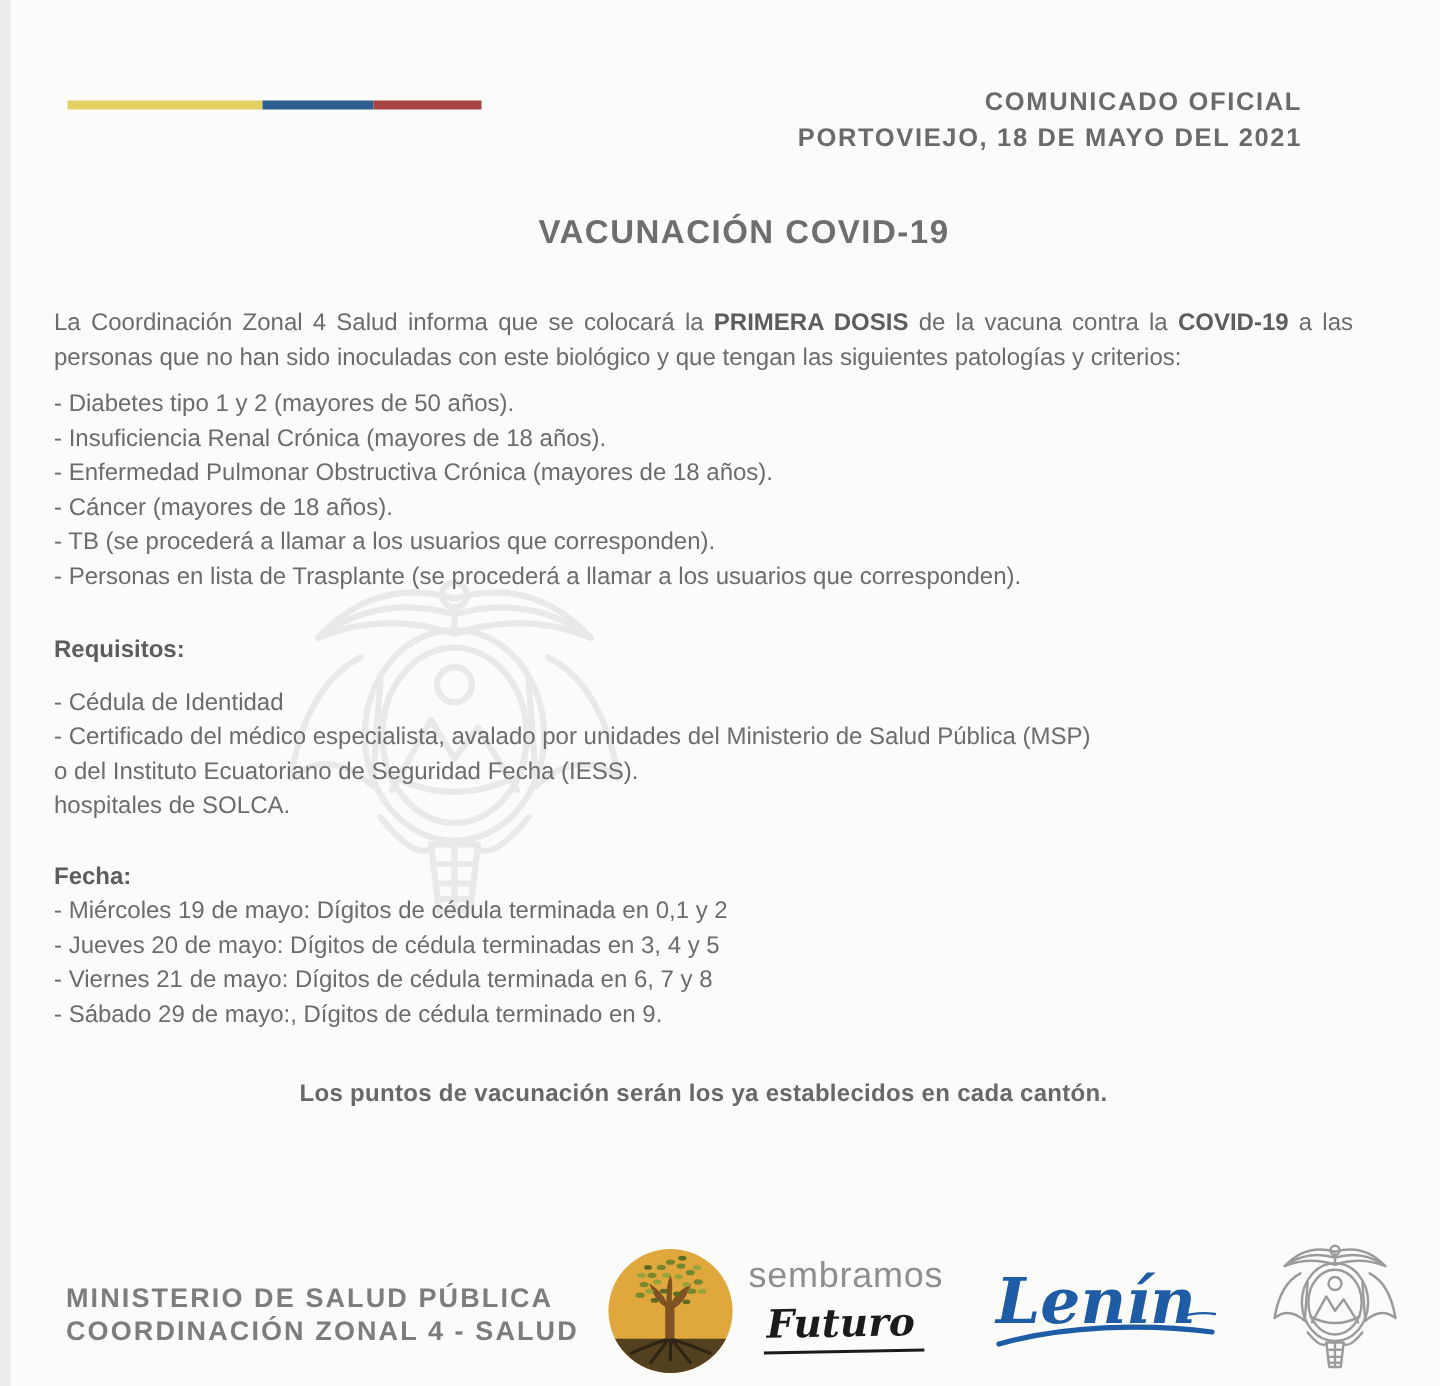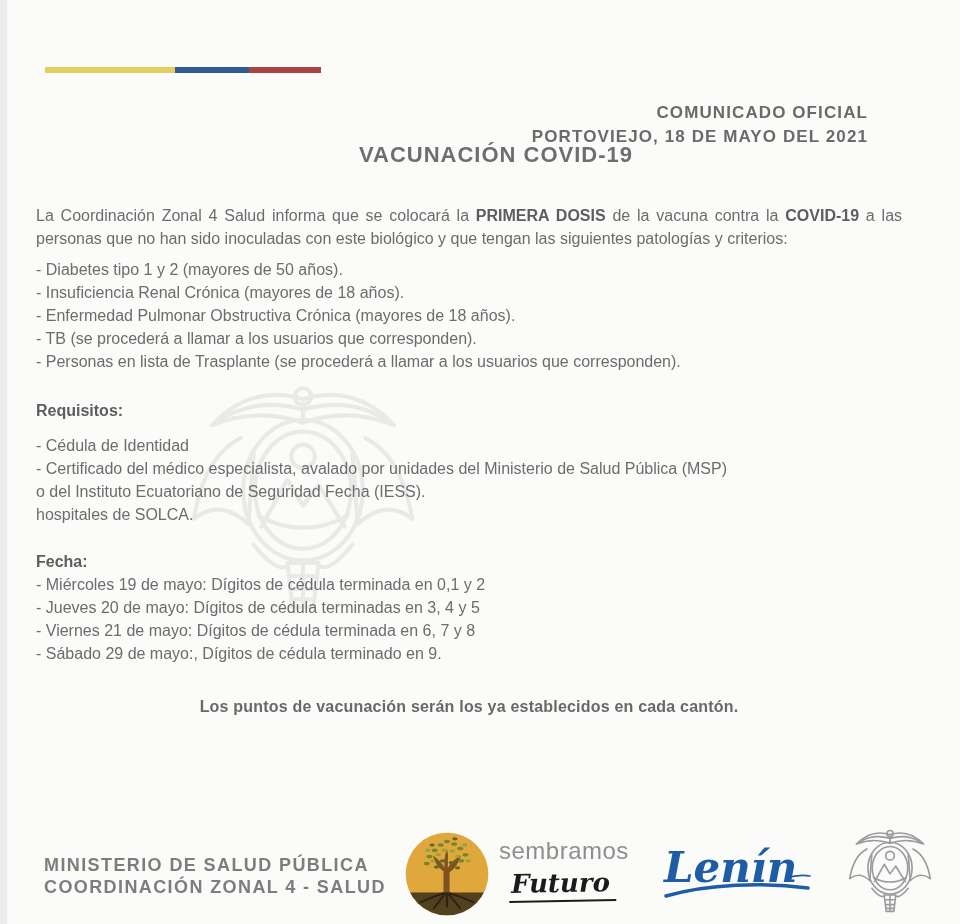--- a/index.html
+++ b/index.html
@@ -29,21 +29,20 @@
   }
   .flag-bar .seg-yellow { width:47%; background:#e4cf62; }
   .flag-bar .seg-blue   { width:27%; background:#2e5e90; }
   .flag-bar .seg-red    { width:26%; background:#a84444; }
 
   .header-text {
     position:absolute; top:56px; right:92px; text-align:right;
     font-size:17px; letter-spacing:1.1px; line-height:24px;
     color:#6a6a6a; font-weight:600; z-index:2;
     font-stretch:condensed;
-    margin-top:45px;
   }
 
   .doc-title {
     position:absolute; top:142px; left:16px; width:100%;
     text-align:center; font-size:22px; font-weight:bold;
     letter-spacing:1px; color:#6e6e6e; z-index:2;
   }
 
   
   .content {
@@ -131,20 +130,21 @@
 <div class="doc-title">VACUNACIÓN COVID-19</div>
 
 <div class="content">
 
   <p class="intro"><span>La Coordinación Zonal 4  Salud informa que se colocará la </span><b>PRIMERA DOSIS</b><span> de la vacuna contra la </span><b>COVID-19</b><span> a las personas que no han sido inoculadas con este biológico y que tengan las siguientes patologías y criterios:</span></p>
 
   <div class="list">
     <div class="line">- Diabetes tipo 1 y 2 (mayores de 50 años).</div>
     <div class="line">- Insuficiencia Renal Crónica (mayores de 18 años).</div>
     <div class="line">- Enfermedad Pulmonar Obstructiva Crónica (mayores de 18 años).</div>
+    <div class="line">- Cáncer (mayores de 18 años).</div>
     <div class="line">- TB (se procederá a llamar a los usuarios que corresponden).</div>
     <div class="line">- Personas en lista de Trasplante (se procederá a llamar a los usuarios que corresponden).</div>
   </div>
 
   <div class="section-heading req-heading">Requisitos:</div>
   <div class="list" style="margin-top:12px">
     <div class="line">- Cédula de Identidad</div>
     <div class="line">- Certificado del médico especialista, avalado por unidades del Ministerio de Salud Pública (MSP)</div>
     <div class="line">o del Instituto Ecuatoriano de Seguridad Fecha (IESS).</div>
     <div class="line">hospitales de SOLCA.</div>

